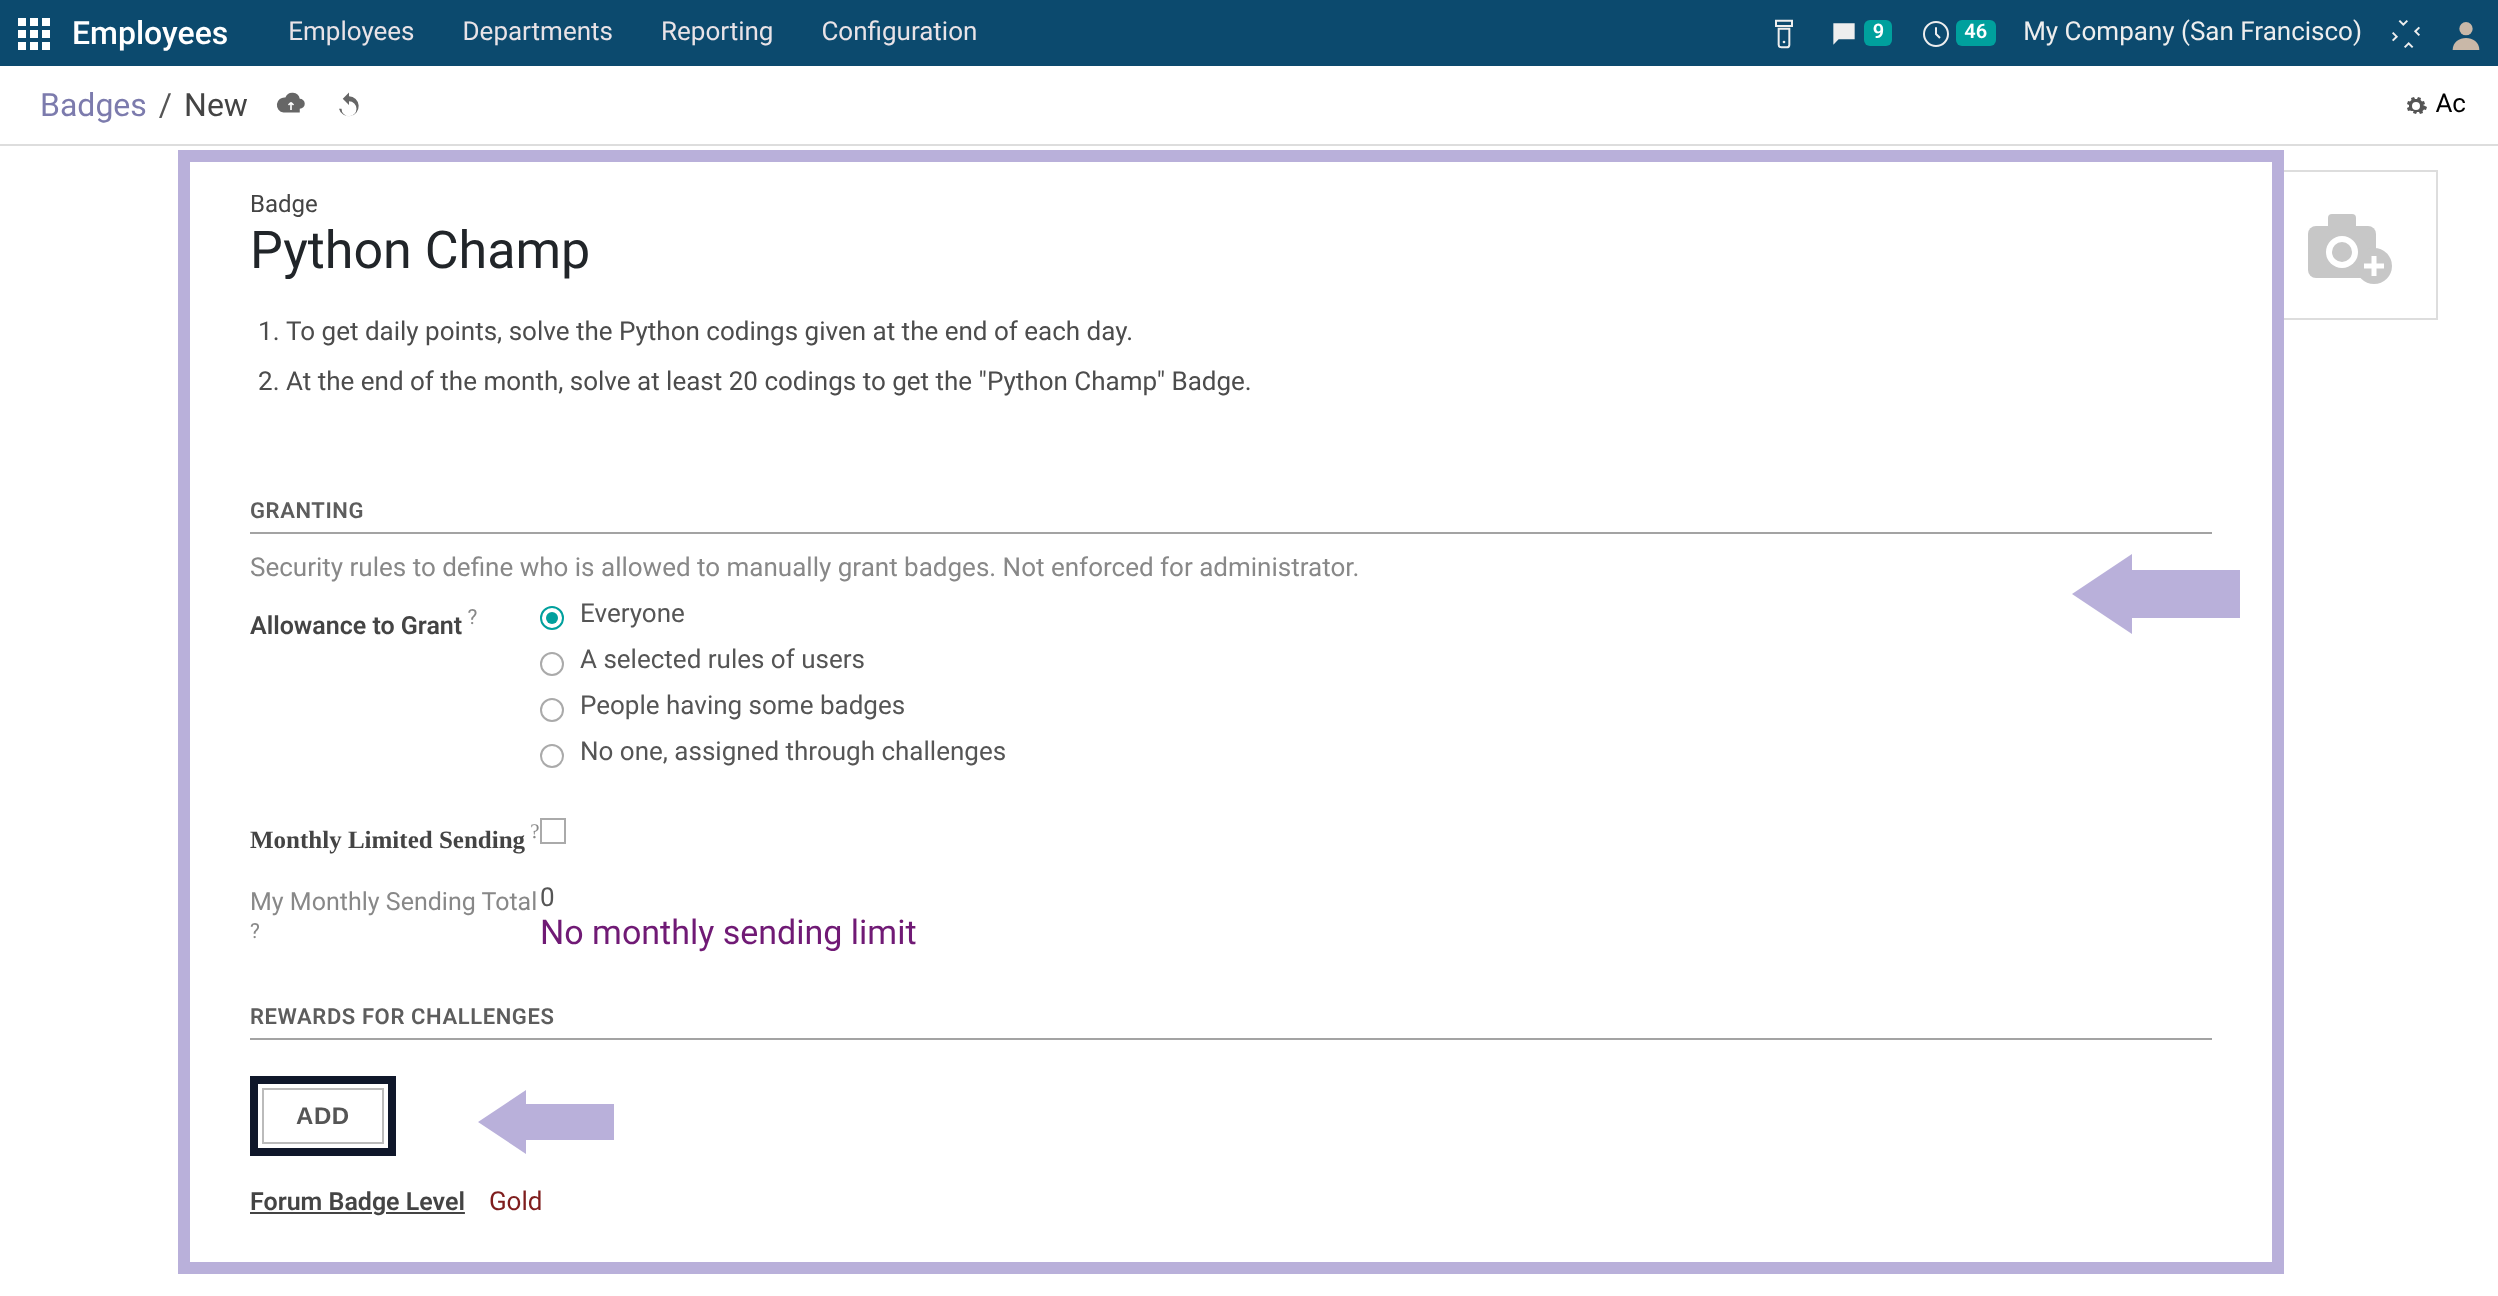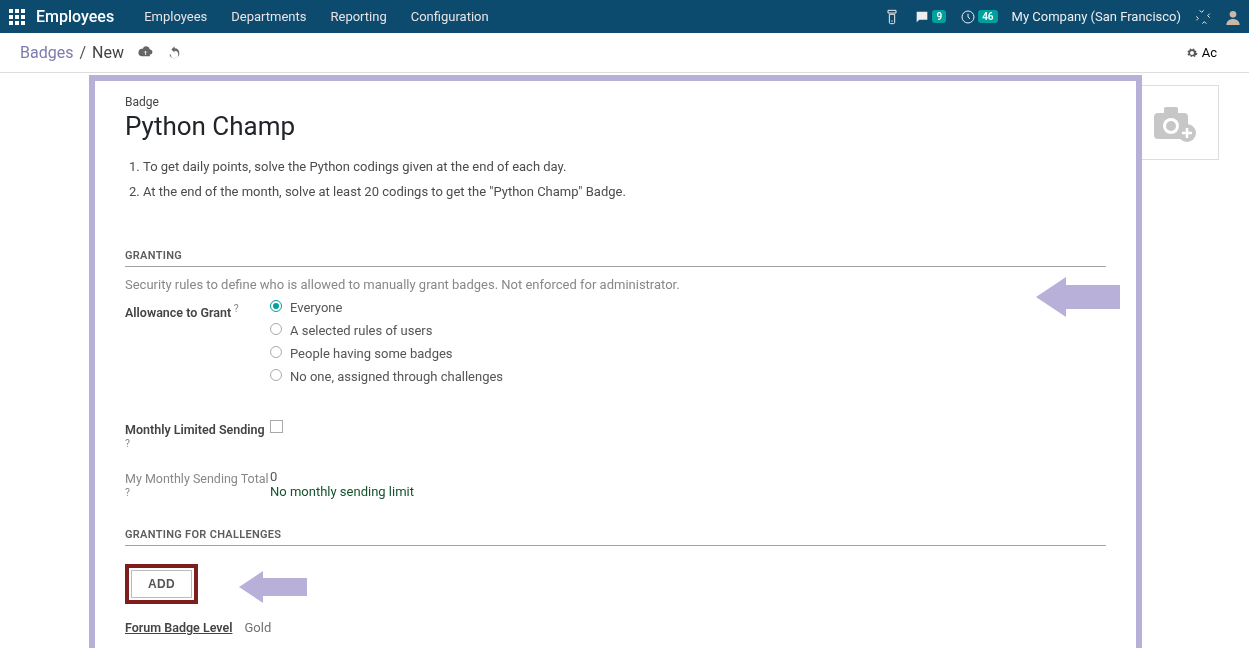--- a/index.html
+++ b/index.html
@@ -13,21 +13,21 @@
   .nav-links { display: flex; gap: 24px; }
   .nav-link { color: #e9e3e7; font-size: 13px; cursor: pointer; }
   .nav-spacer { flex: 1; }
   .nav-right { display: flex; align-items: center; gap: 14px; }
   .nav-ico { color: #eee; cursor: pointer; position: relative; display:flex; align-items:center; }
   .nav-ico svg { width: 16px; height: 16px; fill: #eee; }
   .badge { background: #00a09d; color: #fff; font-size: 10px; border-radius: 3px; padding: 1px 4px; margin-left: 2px; font-weight:600; }
   .company { color: #eee; font-size: 13px; cursor: pointer; }
 
   
-  .crumb-bar { height: 40px; border-bottom: 1px solid #ddd; display: flex; align-items: center; padding: 0 32px 0 20px; }
+  .crumb-bar { height: 40px; border-bottom: 1px solid #ddd; display: flex; align-items: center; padding: 0 16px 0 20px; }
   .crumb-link { color: #7c7bad; font-size: 16px; cursor: pointer; }
   .crumb-sep { margin: 0 6px; color: #555; font-size: 16px; }
   .crumb-cur { color: #444; font-size: 16px; }
   .crumb-ico { margin-left: 14px; color: #666; cursor: pointer; display:inline-flex; }
   .crumb-ico svg { width: 15px; height: 15px; fill: #666; }
   .crumb-spacer { flex: 1; }
   .crumb-action { font-size: 13px; color: #000000; cursor: pointer; display:flex; align-items:center; gap:4px; }
   .crumb-action svg { width:12px; height:12px; fill:#555; }
 
   
@@ -39,34 +39,34 @@
   .desc-list li { margin-bottom: 10px; }
 
   .section-title { font-size: 11px; font-weight: 600; letter-spacing: .3px; color: #5d5d5d; border-bottom: 1px solid #a3a3a3; padding-bottom: 4px; margin-top: 50px; margin-bottom: 10px; }
   .section-help { font-size: 13px; color: #888; margin-bottom: 8px; }
 
   .field-row { display: flex; align-items: flex-start; margin-bottom: 6px; }
   .field-label { width: 145px; font-size: 12.5px; font-weight: 600; color: #444; padding-top: 2px; }
   .field-label sup { font-weight: 400; color: #888; }
   .field-body { flex: 1; font-size: 13px; color: #555; }
 
-  .radio-opt { display: flex; align-items: flex-start; gap: 8px; margin-bottom: 8px; }
+  .radio-opt { display: flex; align-items: flex-end; gap: 8px; margin-bottom: 8px; }
   .radio-dot { width: 12px; height: 12px; border: 1px solid #aaa; border-radius: 50%; display:flex; align-items:center; justify-content:center; }
   .radio-dot.sel { border-color: #00a09d; }
   .radio-dot.sel::after { content:''; width:6px; height:6px; background:#00a09d; border-radius:50%; }
   .checkbox { width: 13px; height: 13px; border: 1px solid #aaa; background:#fff; }
 
-  .muted { color: #14532d; font-size: 13px; }
-
-  .add-btn-wrap { display:inline-block; border:4px solid #7f1d1d; padding:2px; margin-top:8px; }
+  .muted { color: #701a75; font-size: 17px; }
+
+  .add-btn-wrap { display:inline-block; border:4px solid #0f172a; padding:2px; margin-top:8px; }
   .add-btn { border: 1px solid #bbb; background: #fff; padding: 6px 16px; font-size: 12px; font-weight: 600; color: #555; cursor: pointer; letter-spacing:.3px; }
 
   .forum-row { margin-top: 16px; display:flex; align-items:center; gap:12px; }
   .forum-label { font-size: 12.5px; font-weight: 600; color: #444; text-decoration: underline; }
-  .forum-val { color: #737373; }
+  .forum-val { color: #7f1d1d; }
 
   
   .image-box { position: absolute; right: 30px; top: 85px; width: 90px; height: 75px; border: 1px solid #ddd; display:flex; align-items:center; justify-content:center; }
   .image-box svg { width: 48px; height: 40px; fill: #c7c7c7; }
 
   
   .arrow-right { position:absolute; right: 16px; top: 196px; }
   .arrow-right svg { width: 84px; height: 40px; }
   .arrow-add { position:absolute; display:inline-block; vertical-align:middle; margin-left:38px; }
   .arrow-add svg { width: 68px; height: 32px; }
@@ -200,36 +200,36 @@
           <span class="radio-dot"></span>
           <span>People having some badges</span>
         </div>
         <div class="radio-opt">
           <span class="radio-dot"></span>
           <span>No one, assigned through challenges</span>
         </div>
       </div>
     </div>
 
-    <div class="field-row" style="margin-top:28px;">
+    <div class="field-row" style="margin-top:17px;font-family:Liberation Serif, serif;">
       <div class="field-label"><span>Monthly Limited Sending</span><sup> ?</sup></div>
       <div class="field-body">
         <div class="checkbox"></div>
       </div>
     </div>
 
     <div class="field-row" style="margin-top:14px;">
       <div class="field-label" style="color:#888; font-weight:400;"><span>My Monthly Sending Total</span><sup> ?</sup></div>
       <div class="field-body">
         <div>0</div>
         <div class="muted">No monthly sending limit</div>
       </div>
     </div>
 
-    <div class="section-title" style="margin-top:24px;">GRANTING FOR CHALLENGES</div>
+    <div class="section-title" style="margin-top:24px;">REWARDS FOR CHALLENGES</div>
 
     <div style="position:relative;">
       <span class="add-btn-wrap">
         <button class="add-btn">ADD</button>
       </span>
       <span class="arrow-add" style="position:relative; top:4px;">
         <svg viewBox="0 0 68 32">
             <path class="arrow-fill" d="M68 7 H24 V0 L0 16 L24 32 V25 H68 Z"></path>
           </svg>
       </span>

